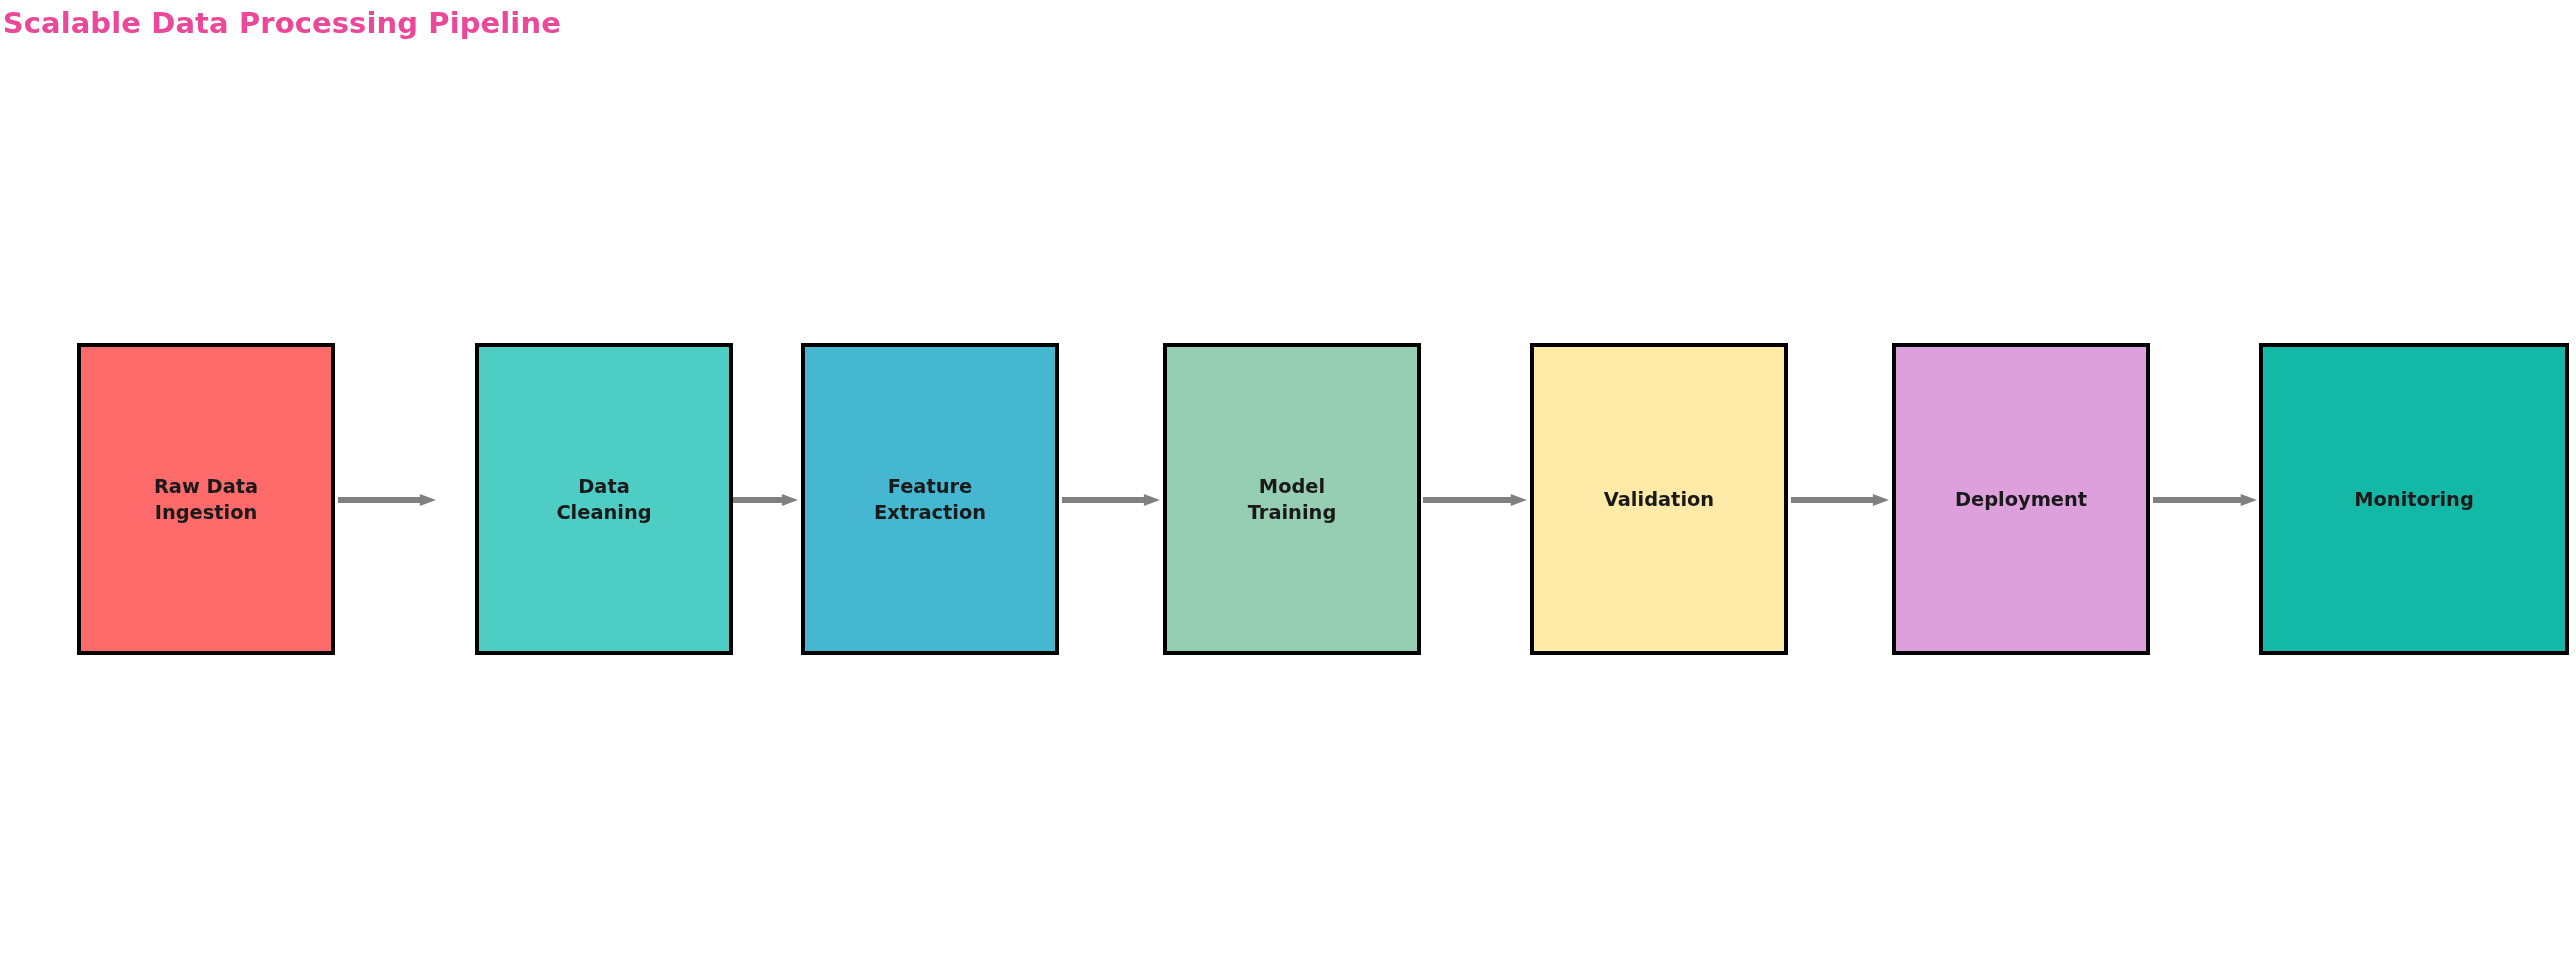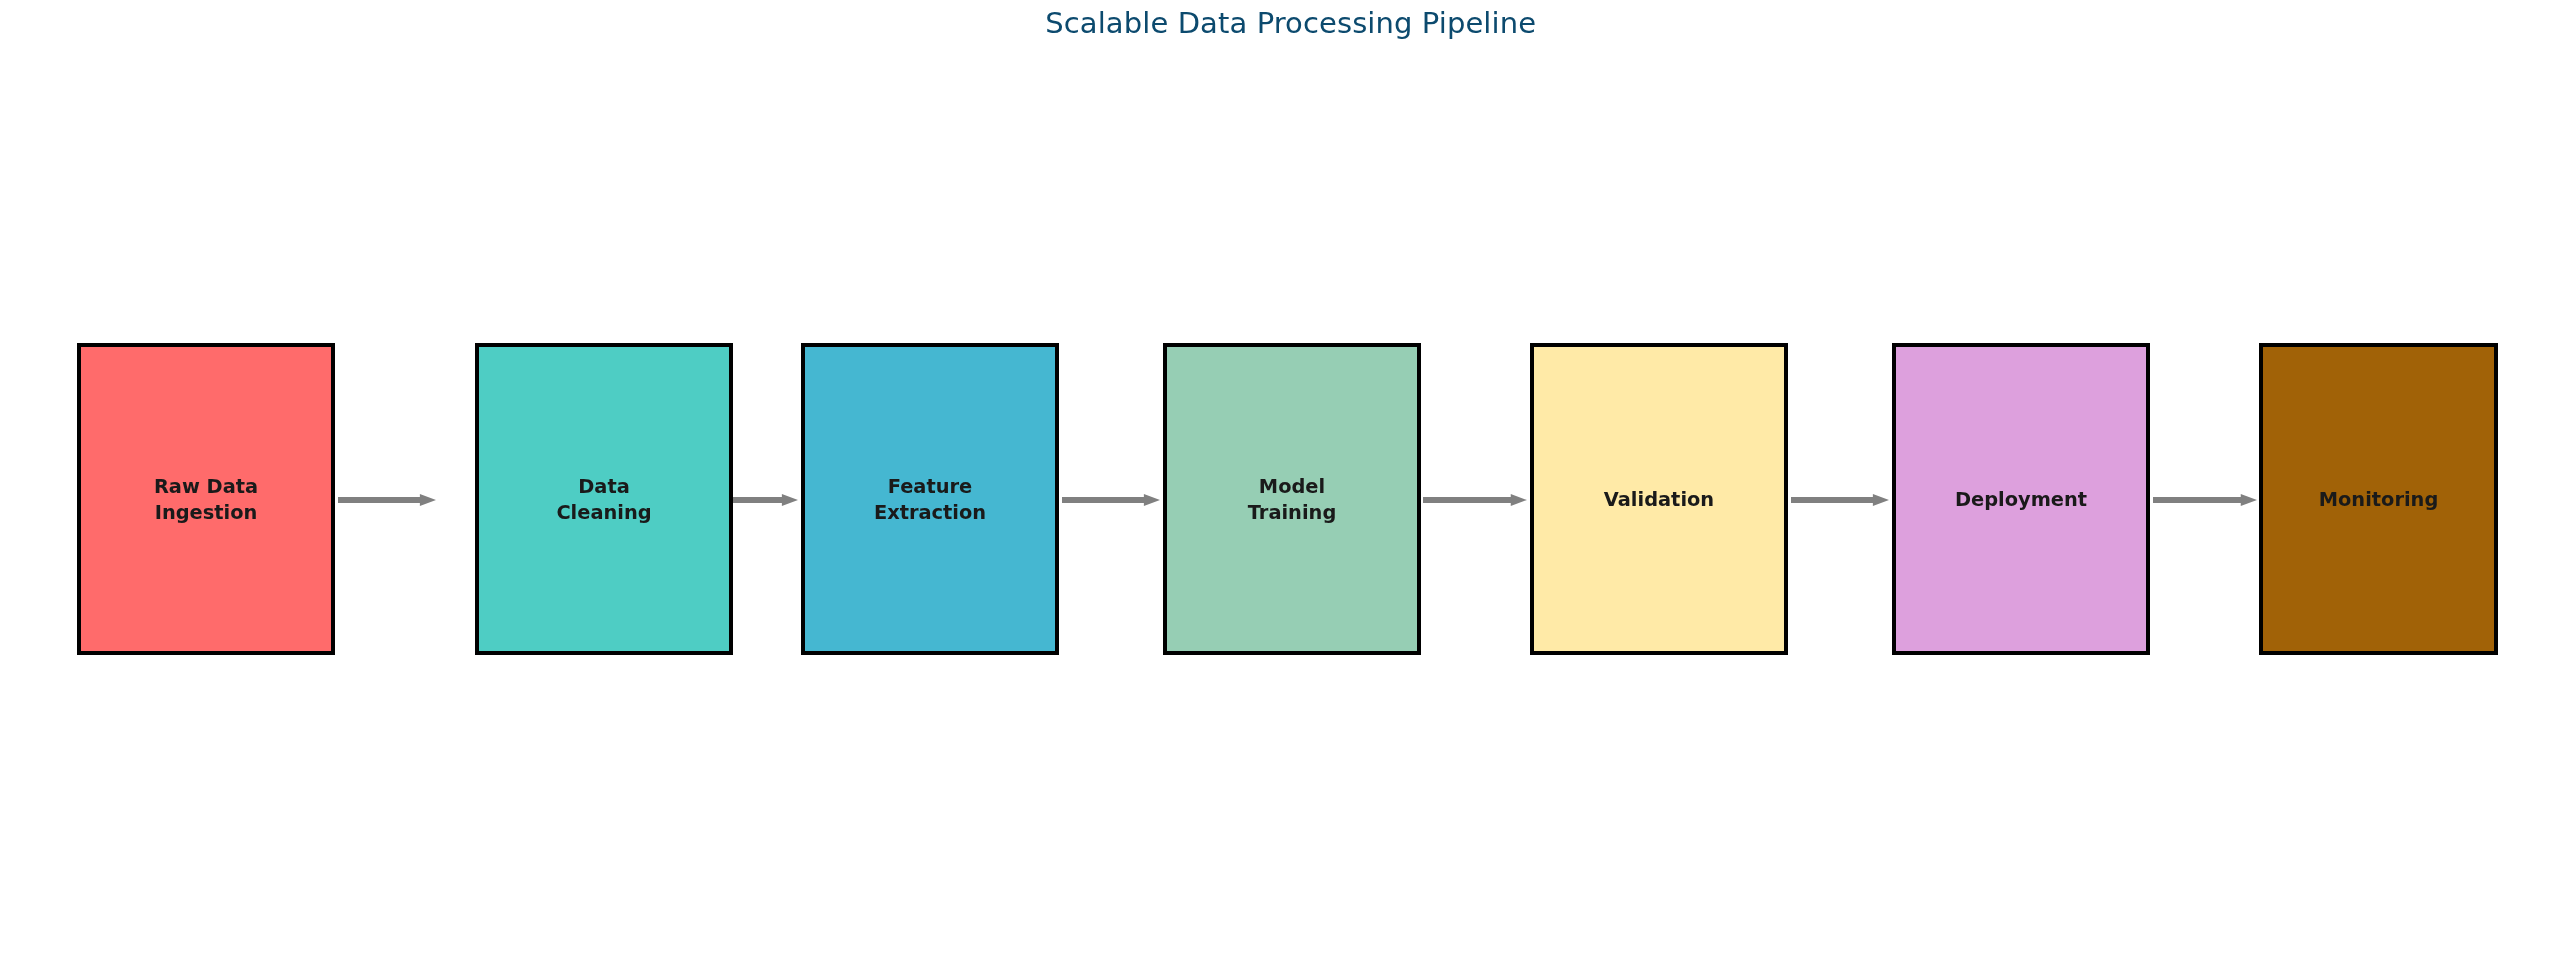--- a/index.html
+++ b/index.html
@@ -15,25 +15,24 @@
     width: 2576px;
     height: 958px;
     background: #ffffff;
     overflow: hidden;
   }
   #figure-title {
     position: absolute;
     left: 0;
     top: 7.6px;
     width: 2576px;
-    text-align: center;
     font-family: "DejaVu Sans", sans-serif;
     font-size: 29px;
-    font-weight: 400;
-    color: #0c4a6e;
+    font-weight: 700;
+    color: #ec4899;
     letter-spacing: 0.1px;
     line-height: 1.05;
     white-space: nowrap;
   }
   
   #figure-title .title-shift {
     display: inline-block;
     transform: translateX(2.7px);
   }
 
@@ -140,19 +139,19 @@
     <div class="stage-box" style="left:1155px;width:258px;background:#96CEB4;">
       <div class="stage-label">Model
 Training</div>
     </div>
     <div class="stage-box" style="left:1522px;width:258px;background:#FFEAA7;">
       <div class="stage-label">Validation</div>
     </div>
     <div class="stage-box" style="left:1884px;width:258px;background:#DDA0DD;">
       <div class="stage-label">Deployment</div>
     </div>
-    <div class="stage-box" style="left:2251px;width:239px;background:#a16207;align-items:center;">
+    <div class="stage-box" style="left:2251px;width:310px;background:#14b8a6;align-items:center;">
       <div class="stage-label">Monitoring</div>
     </div>
   </div>
 
 </div>
 
 
 </body></html>

